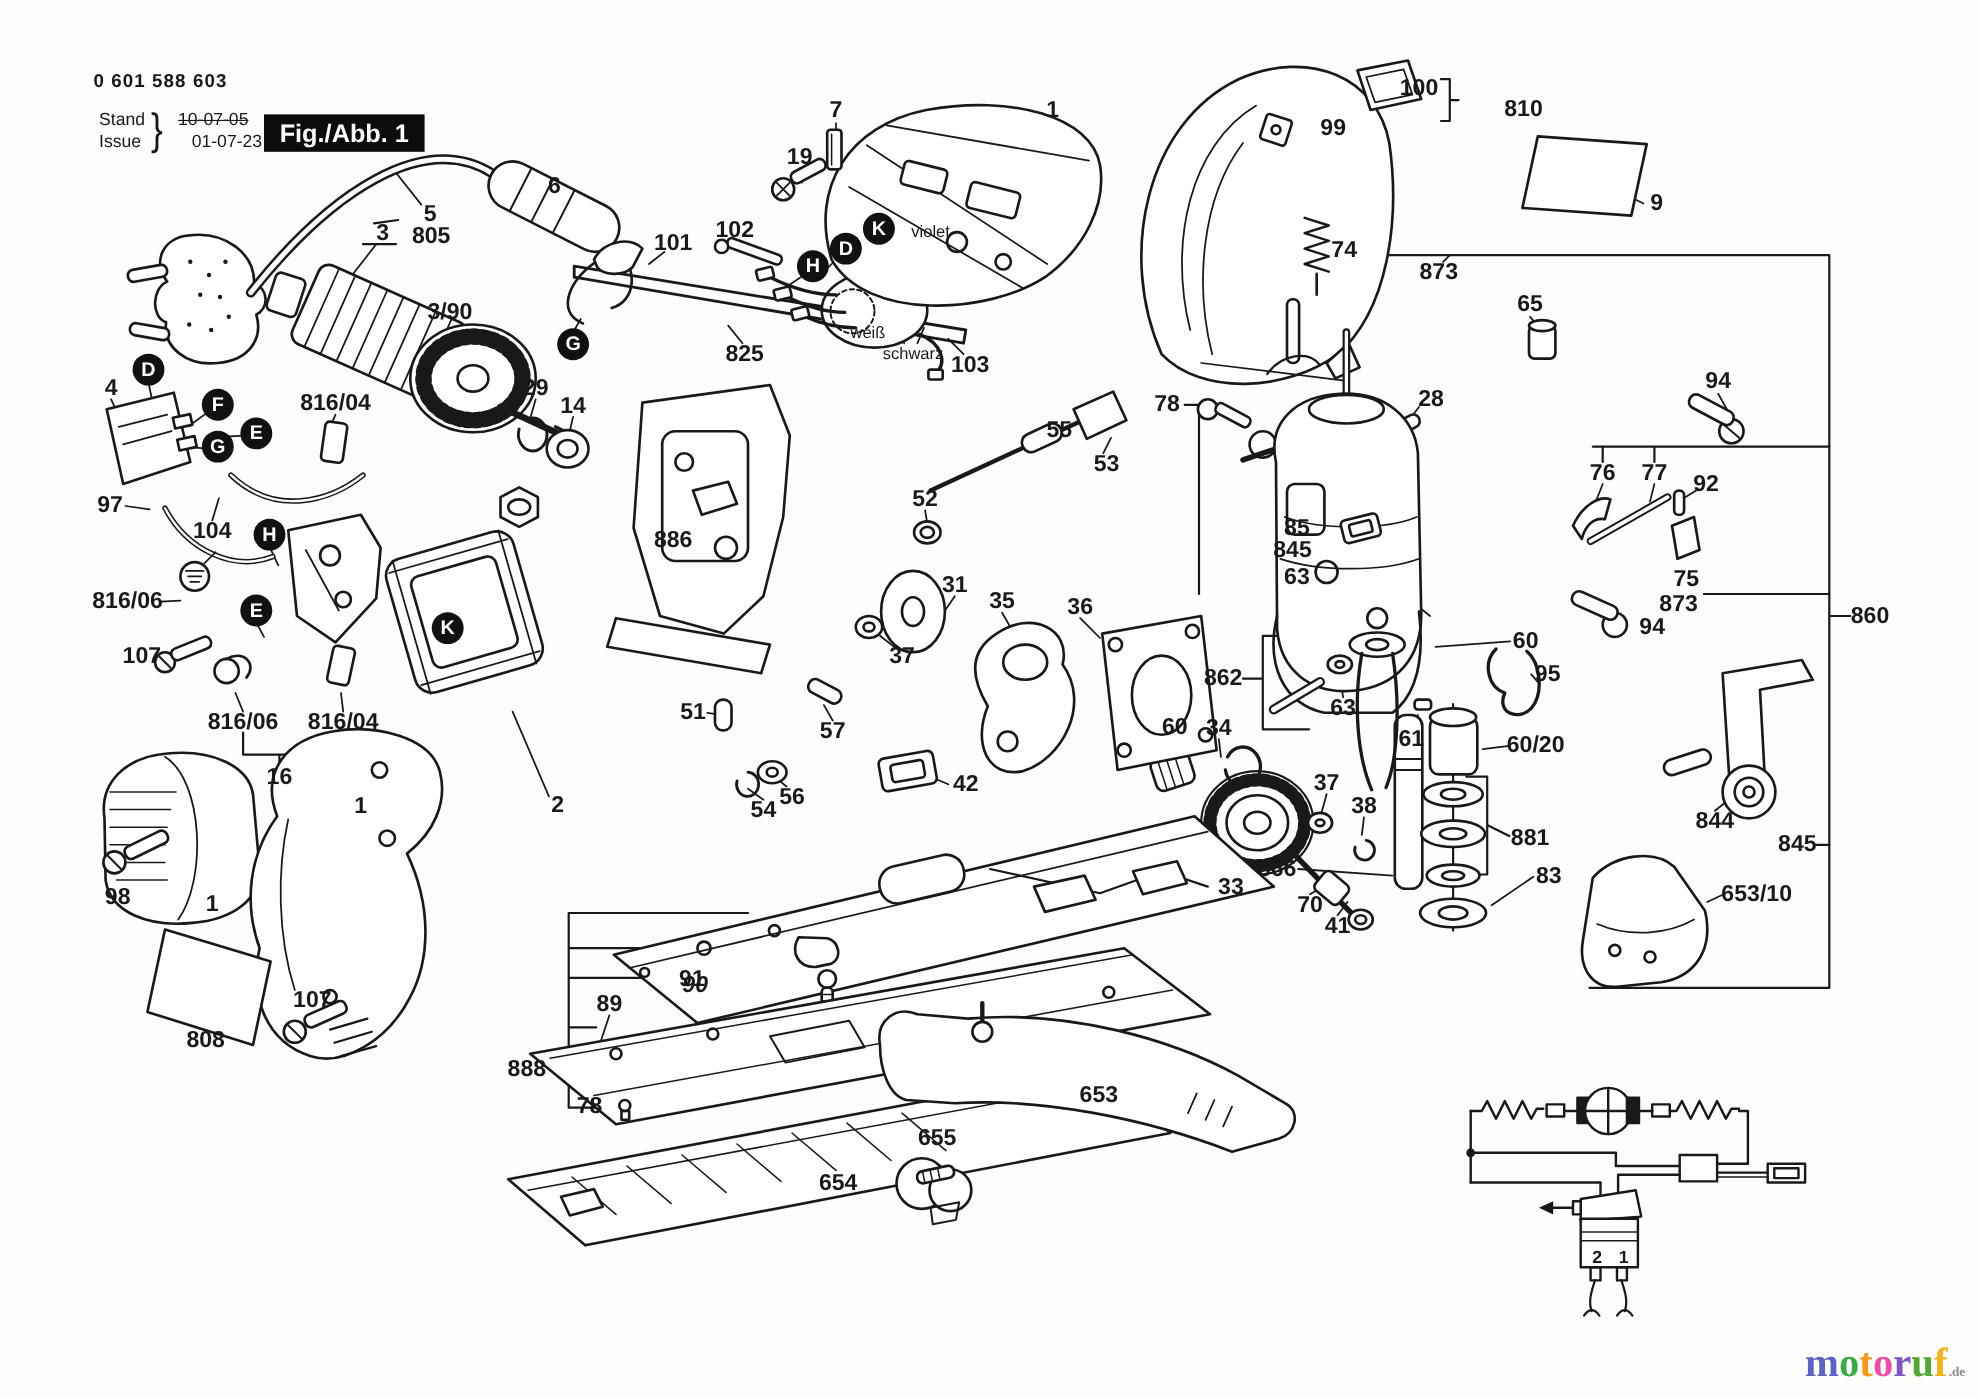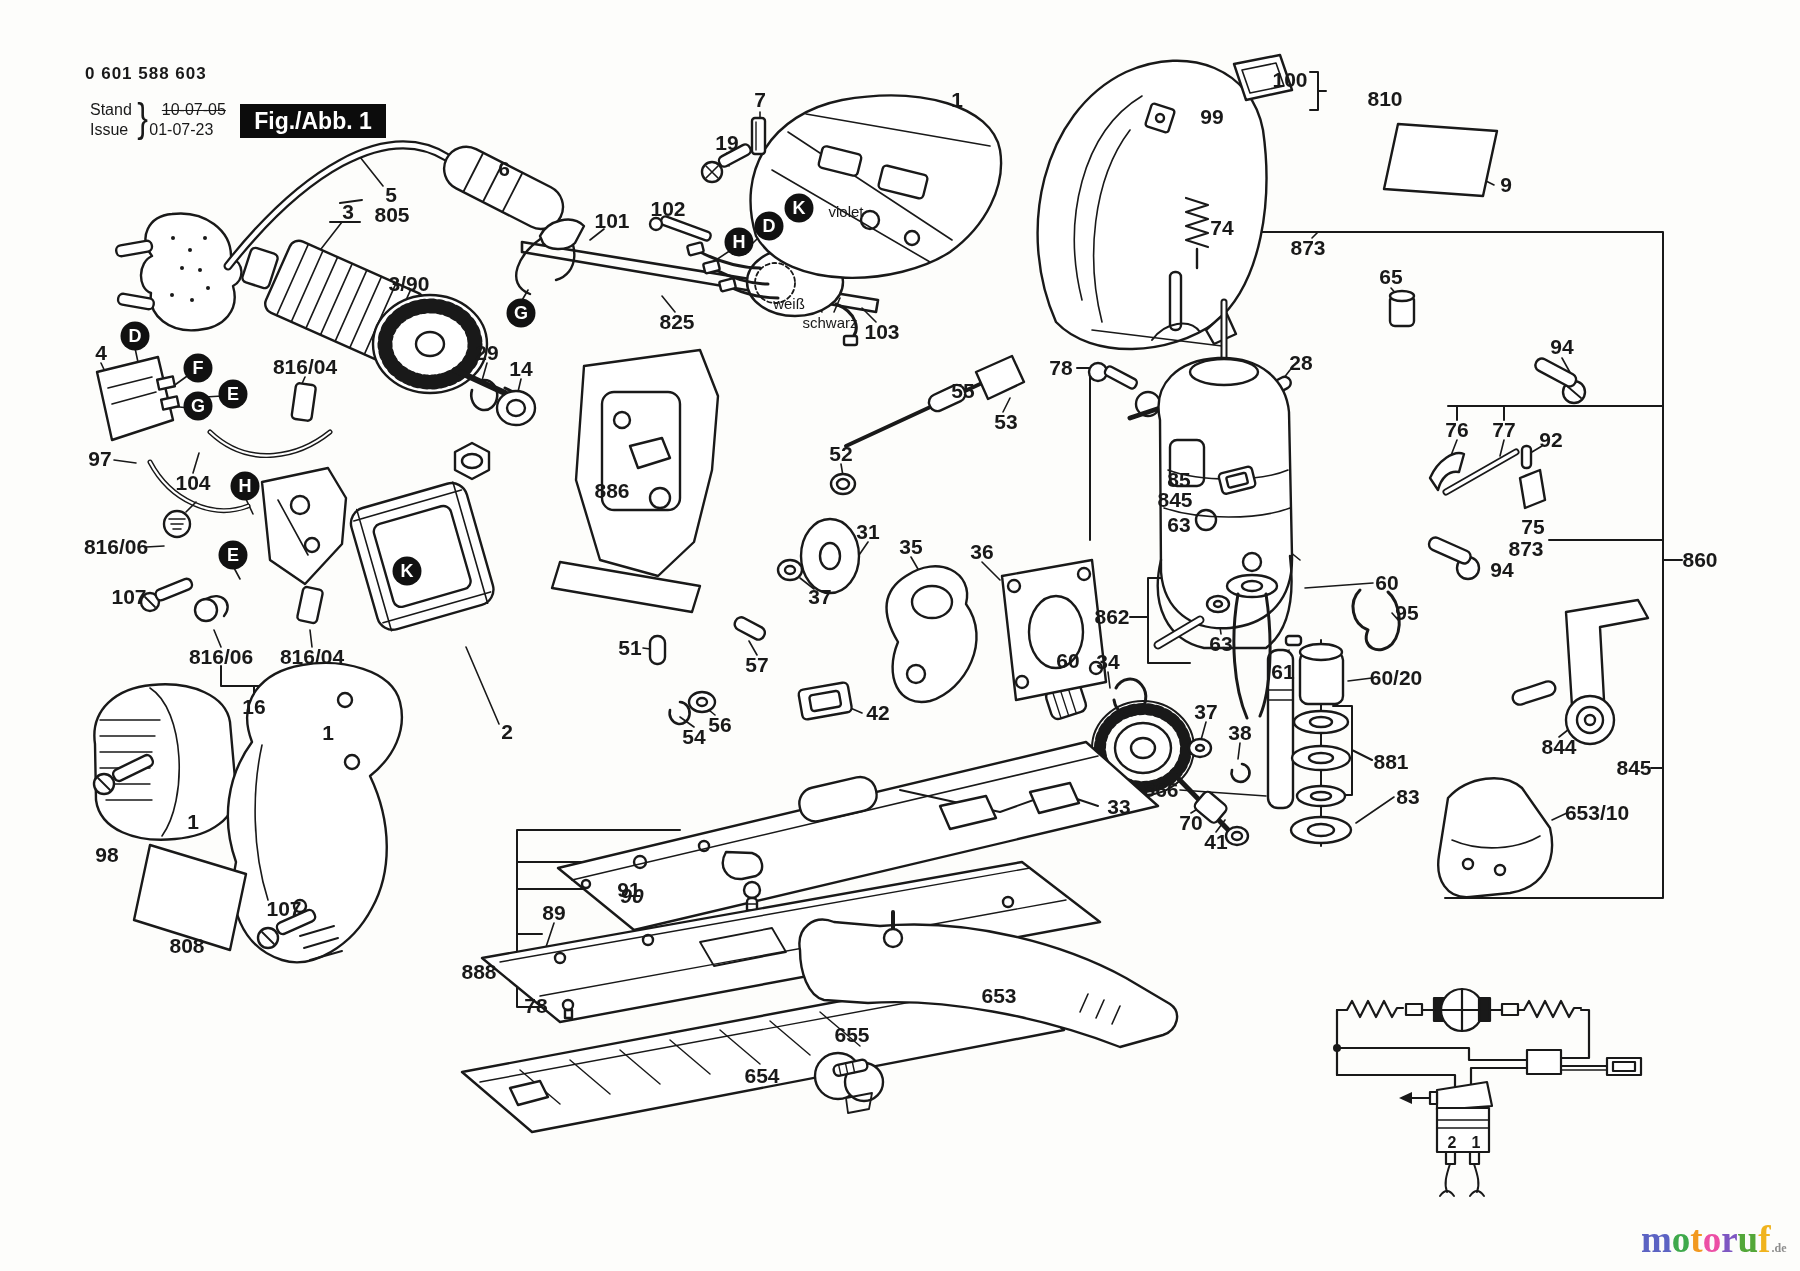--- a/index.html
+++ b/index.html
@@ -449,21 +449,21 @@
     <text x="1452" y="1148" font-size="16" font-weight="bold" fill="#191919" stroke="none" text-anchor="middle">2</text>
     <text x="1476" y="1148" font-size="16" font-weight="bold" fill="#191919" stroke="none" text-anchor="middle">1</text>
   </g>
 </svg>
 
   <div class="abs partno">0 601 588 603</div>
   <div class="abs stand-row">
     <span>Stand</span><span class="date struck">10-07-05</span>
   </div>
   <div class="abs issue-row">
-    <span>Issue</span><span class="date" style="margin-left:21px;">01-07-23</span>
+    <span>Issue</span><span class="date" style="margin-left:46px;">01-07-23</span>
   </div>
   <div class="abs brace">}</div>
   <div class="abs figbox">Fig./Abb. 1</div>
 
   <div id="callouts" class="abs" style="left:0;top:0;width:100%;height:100%;">
       <span class="co co-part" style="left: 760px; top: 100px;">7</span>
       <span class="co co-part" style="left: 727px; top: 143px;">19</span>
       <span class="co co-part" style="left: 957px; top: 100px;">1</span>
       <span class="co co-part" style="left: 1290px; top: 80px;">100</span>
       <span class="co co-part" style="left: 1345px; top: 99px; margin-left: 40px;">810</span>
@@ -485,21 +485,21 @@
       <span class="co co-part" style="left: 100px; top: 459px;">97</span>
       <span class="co co-part" style="left: 193px; top: 483px;">104</span>
       <span class="co co-part" style="left: 116px; top: 547px;">816/06</span>
       <span class="co co-part" style="left: 129px; top: 597px;">107</span>
       <span class="co co-part" style="left: 221px; top: 657px;">816/06</span>
       <span class="co co-part" style="left: 312px; top: 657px;">816/04</span>
       <span class="co co-part" style="left: 254px; top: 707px;">16</span>
       <span class="co co-part" style="left: 305px; top: 367px;">816/04</span>
       <span class="co co-part" style="left: 487px; top: 353px;">29</span>
       <span class="co co-part" style="left: 521px; top: 369px;">14</span>
-      <span class="co co-part" style="left: 107px; top: 816px; margin-top: 39px;">98</span>
+      <span class="co co-part" style="left: 107px; top: 816px;">98</span>
       <span class="co co-part" style="left: 193px; top: 822px;">1</span>
       <span class="co co-part" style="left: 328px; top: 733px;">1</span>
       <span class="co co-part" style="left: 187px; top: 946px;">808</span>
       <span class="co co-part" style="left: 284px; top: 909px;">107</span>
       <span class="co co-part" style="left: 507px; top: 732px;">2</span>
       <span class="co co-part" style="left: 612px; top: 491px;">886</span>
       <span class="co co-part" style="left: 630px; top: 648px;">51</span>
       <span class="co co-part" style="left: 694px; top: 737px;">54</span>
       <span class="co co-part" style="left: 720px; top: 725px;">56</span>
       <span class="co co-part" style="left: 757px; top: 665px;">57</span>

